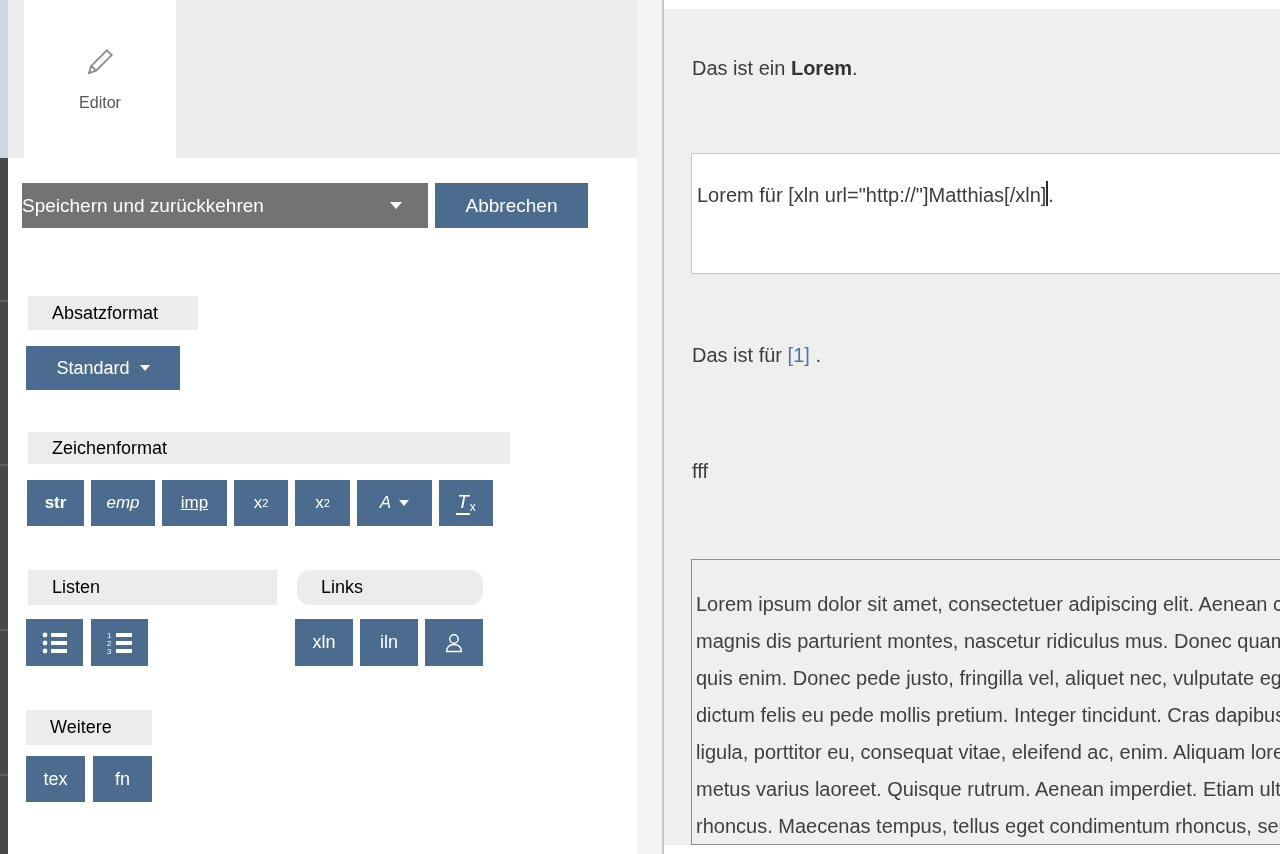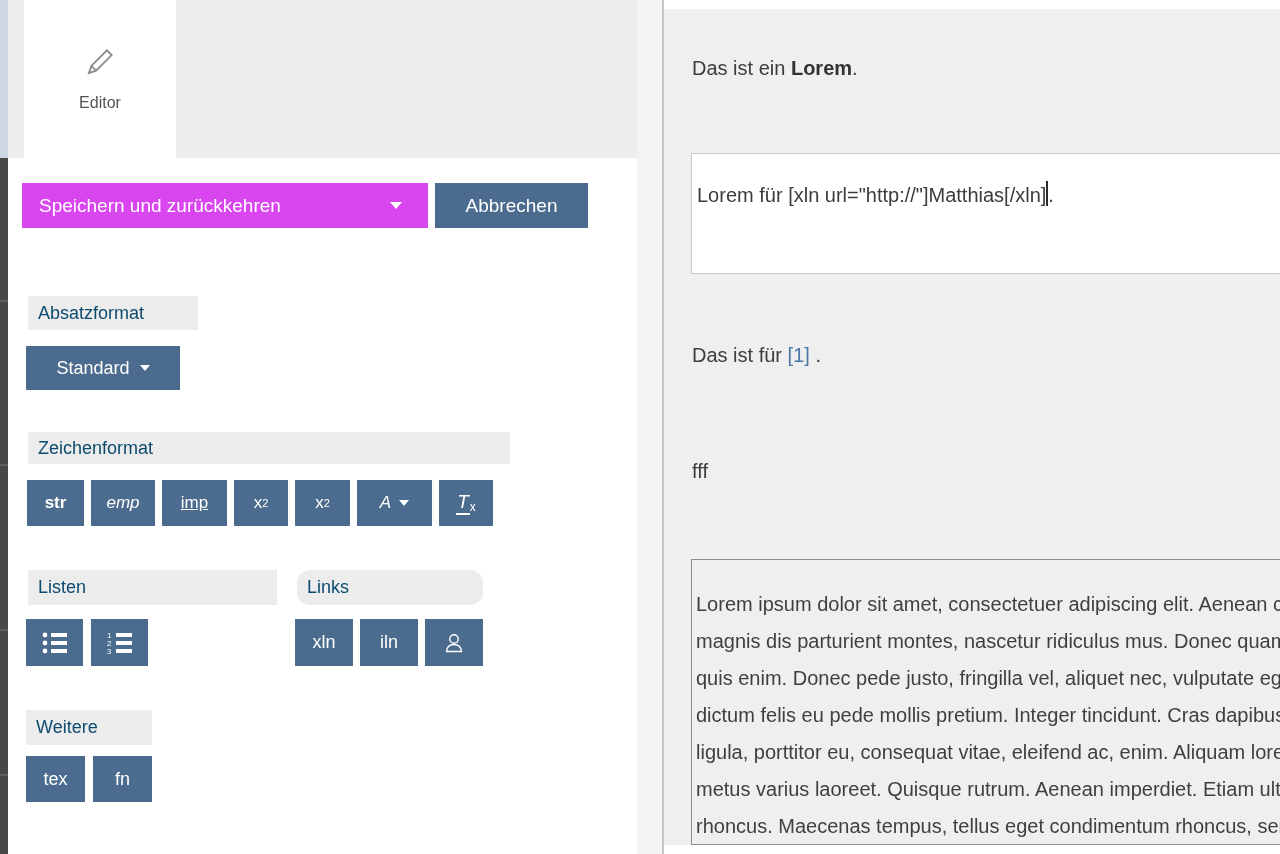--- a/index.html
+++ b/index.html
@@ -16,30 +16,30 @@
   #left-panel { left:8px; top:0; width:629px; height:854px; background:#fff; }
   #left-header { left:0; top:0; width:629px; height:158px; background:#ededed; }
   #editor-tab { left:16px; top:0; width:152px; height:158px; background:#fff;
                 display:flex; flex-direction:column; align-items:center; }
   #editor-tab svg { margin-top:44px; }
   #editor-tab .tab-label { margin-top:14px; font-size:16px; color:#555; }
 
   .btn { color:#fff; display:flex; align-items:center; justify-content:center;
          font-size:18px; cursor:default; }
   .blue { background:#4b6c8e; }
-  #save-btn { left:14px; top:183px; width:406px; height:45px; background:#d946ef;
-              justify-content:flex-start; padding-left:17px; font-size:19px; }
+  #save-btn { left:14px; top:183px; width:406px; height:45px; background:#737373;
+              justify-content:flex-start; font-size:19px; }
   #save-caret { position:absolute; right:26px; top:19px; }
   .caret { width:0; height:0; border-left:6px solid transparent;
            border-right:6px solid transparent; border-top:7px solid #fff; }
   .caret.sm { border-left-width:5px; border-right-width:5px; border-top-width:6px; }
   #cancel-btn { left:427px; top:183px; width:153px; height:45px; font-size:19px; }
 
-  .sec-label { background:#ececec; color:#0c4a6e; font-size:18px;
-               display:flex; align-items:center; padding-left:10px;text-align:right; }
+  .sec-label { background:#ececec; color:#000000; font-size:18px;
+               display:flex; align-items:center; padding-left:24px;text-align:right; }
   #absatz-label { left:20px; top:296px; width:170px; height:34px; }
   #standard-btn { left:18px; top:346px; width:154px; height:44px; gap:10px; }
 
   #zf-label { left:20px; top:432px; width:482px; height:32px; }
   #zf-row { left:19px; top:480px; height:46px; display:flex; gap:7px; }
   #zf-row .btn { height:46px; font-size:17px; }
   .w57{width:57px}.w64{width:64px}.w65{width:65px}.w54{width:54px}.w55{width:55px}.w75{width:75px}
   .b-str{font-weight:bold}
   .b-emp{font-style:italic}
   .b-imp{text-decoration:underline}

